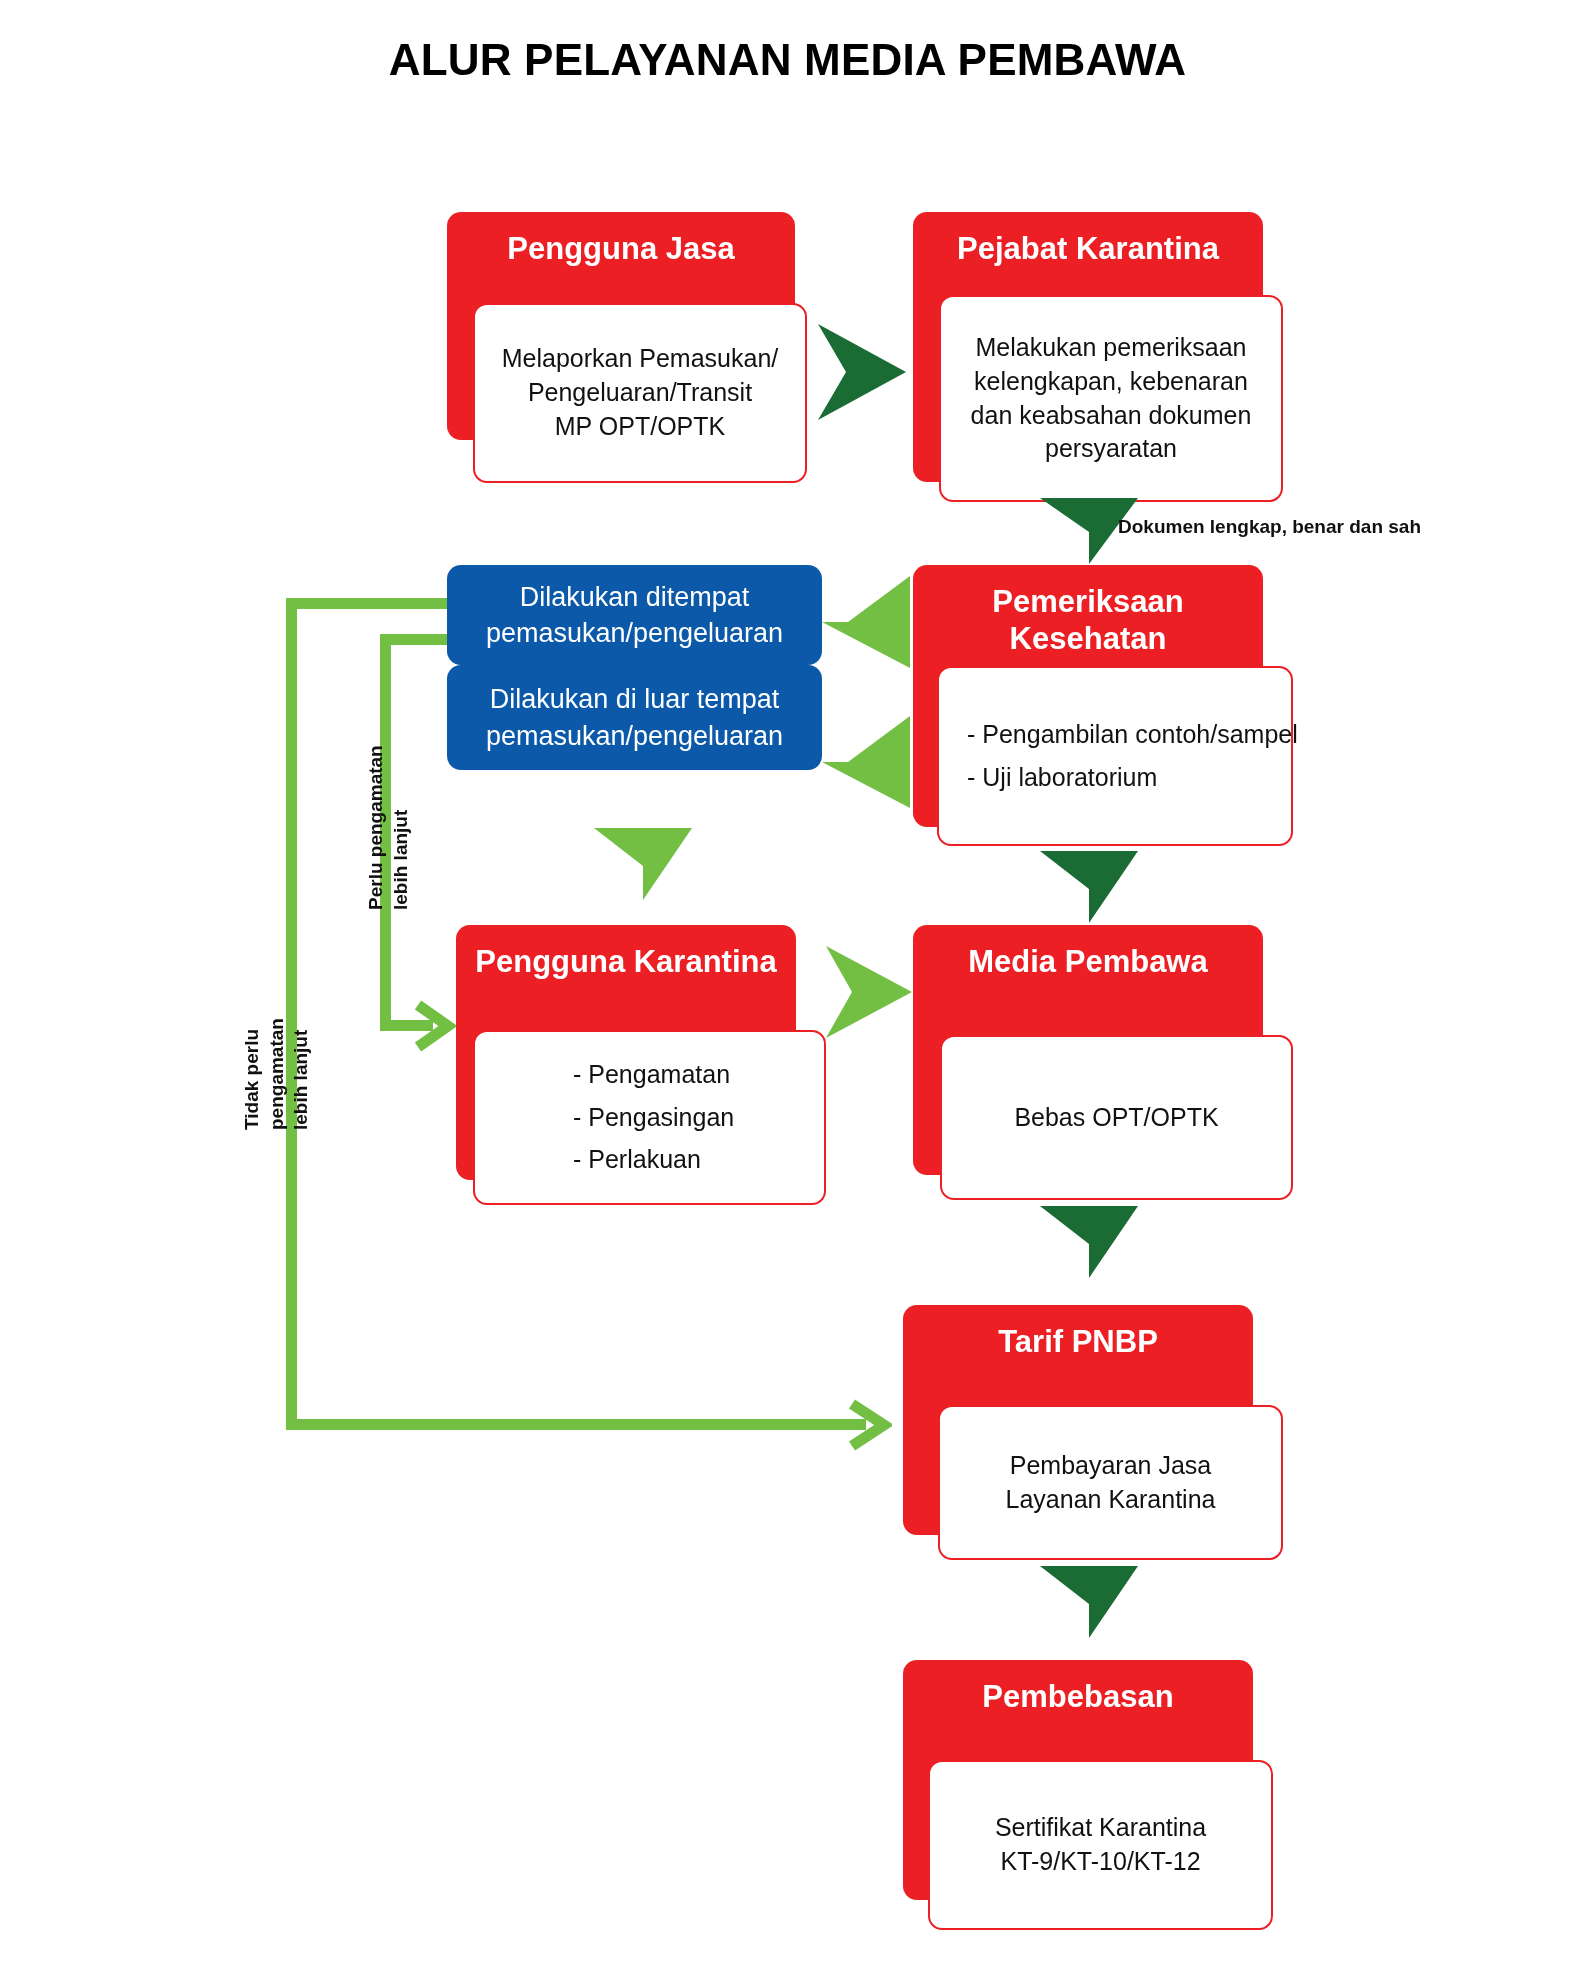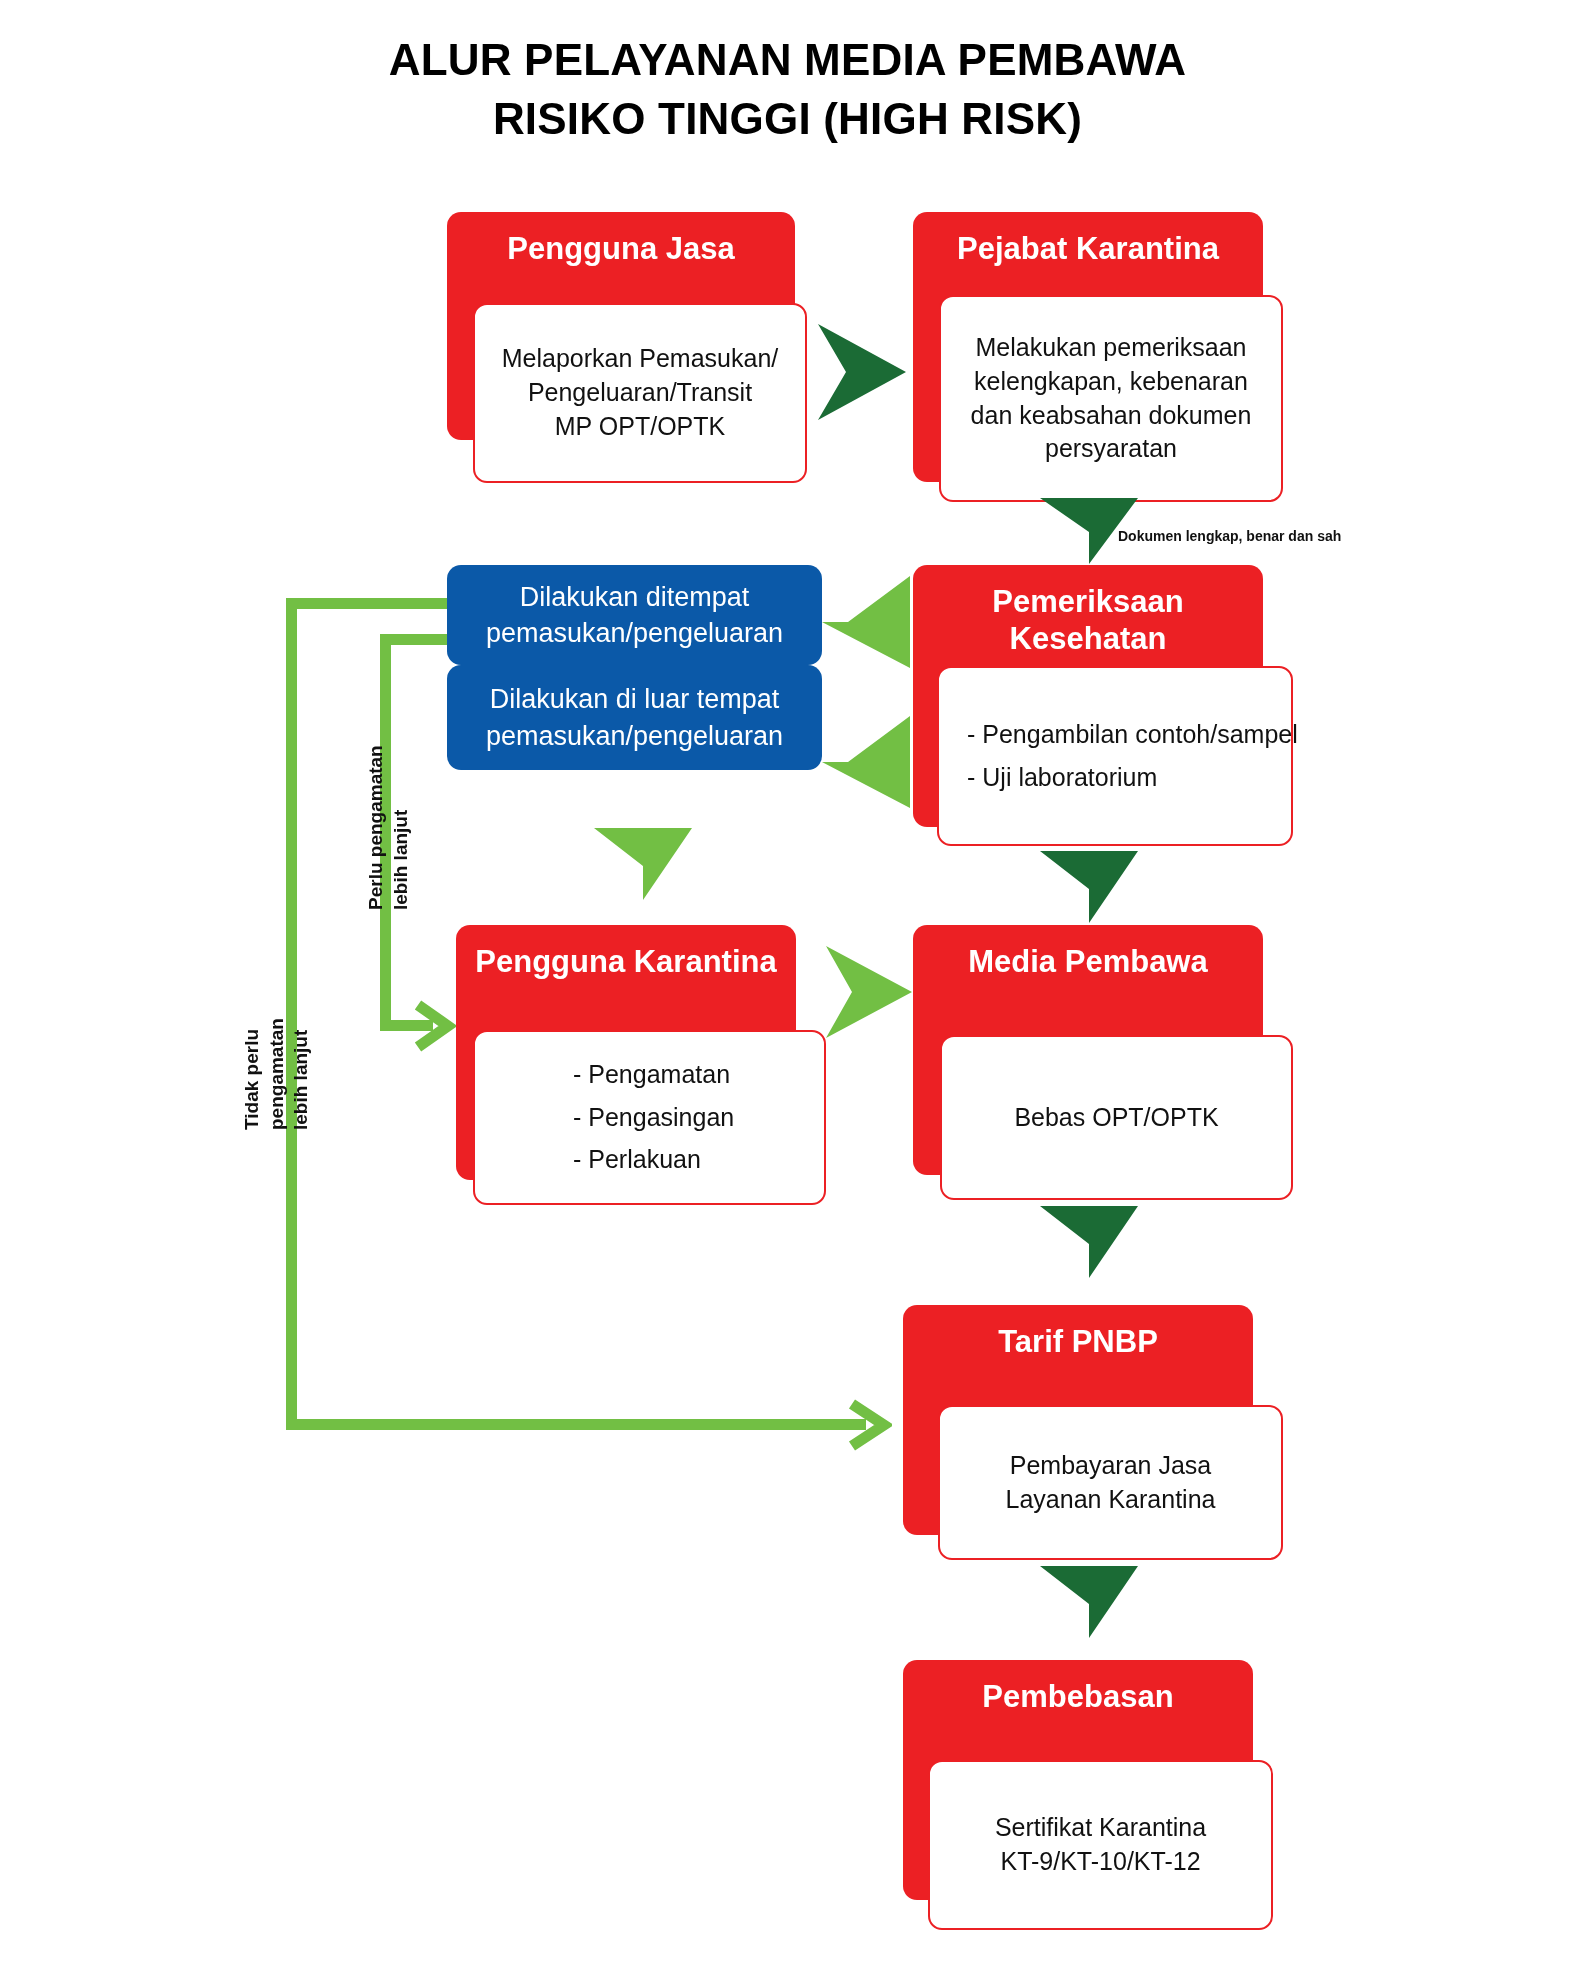--- a/index.html
+++ b/index.html
@@ -60,31 +60,30 @@
     position:absolute;
     font-size:19px;font-weight:bold;color:#111;
     line-height:1.3;white-space:nowrap;
     transform-origin:0 0;
     transform:rotate(-90deg);
   }
   .vlabel span{display:block;}
 
   
   .note{
-    position:absolute;font-size:14px;font-weight:bold;color:#111;white-space:nowrap;margin-top:12px;
+    position:absolute;font-size:19px;font-weight:bold;color:#111;white-space:nowrap;
   }
 </style>
 </head>
 <body>
 
 <div class="stage">
 
   <div class="title">
     <span>ALUR PELAYANAN MEDIA PEMBAWA</span>
-    <span class="l2">RISIKO TINGGI (HIGH RISK)</span>
   </div>
 
   <div class="gline" style="left:286px;top:598px;width:166px;height:11px;"></div>
   <div class="gline" style="left:286px;top:598px;width:11px;height:826px;"></div>
   <div class="gline" style="left:286px;top:1419px;width:580px;height:11px;"></div>
 
   <div class="gline" style="left:380px;top:634px;width:72px;height:11px;"></div>
   <div class="gline" style="left:380px;top:634px;width:11px;height:397px;"></div>
   <div class="gline" style="left:380px;top:1020px;width:53px;height:11px;"></div>
 

